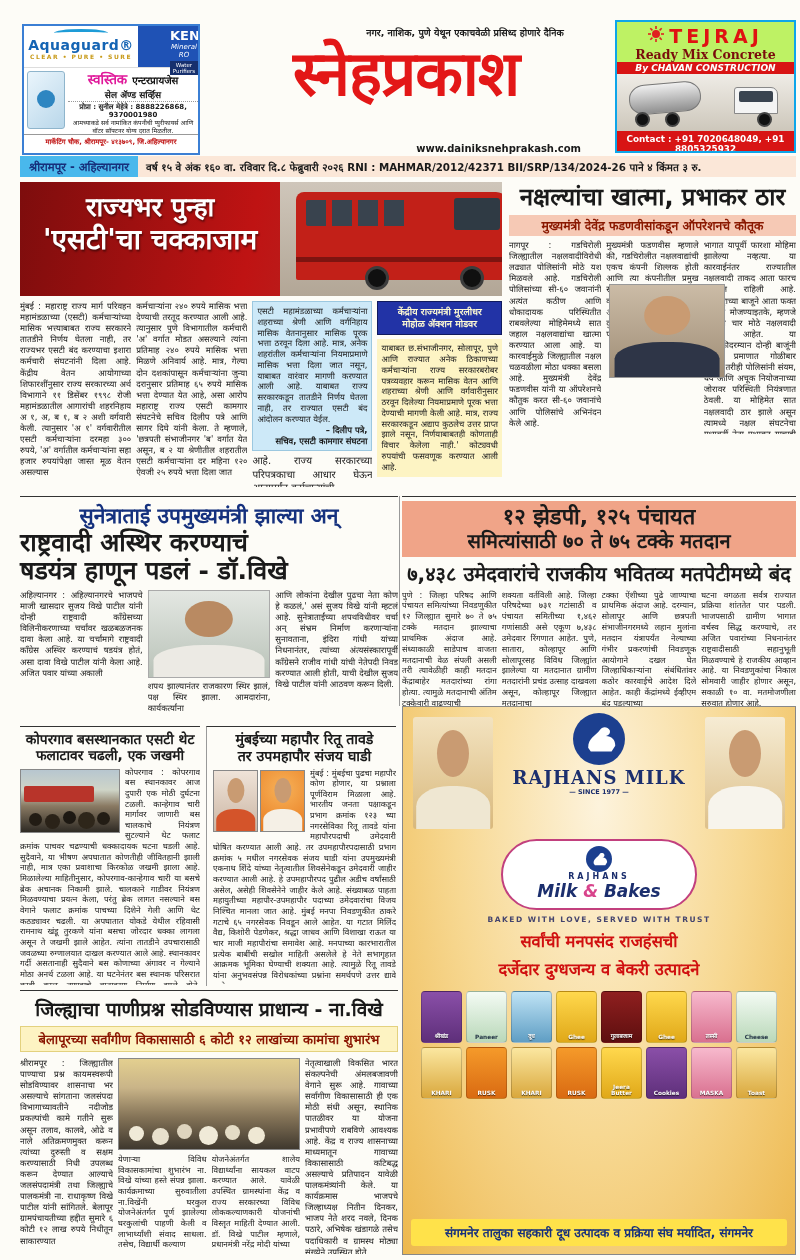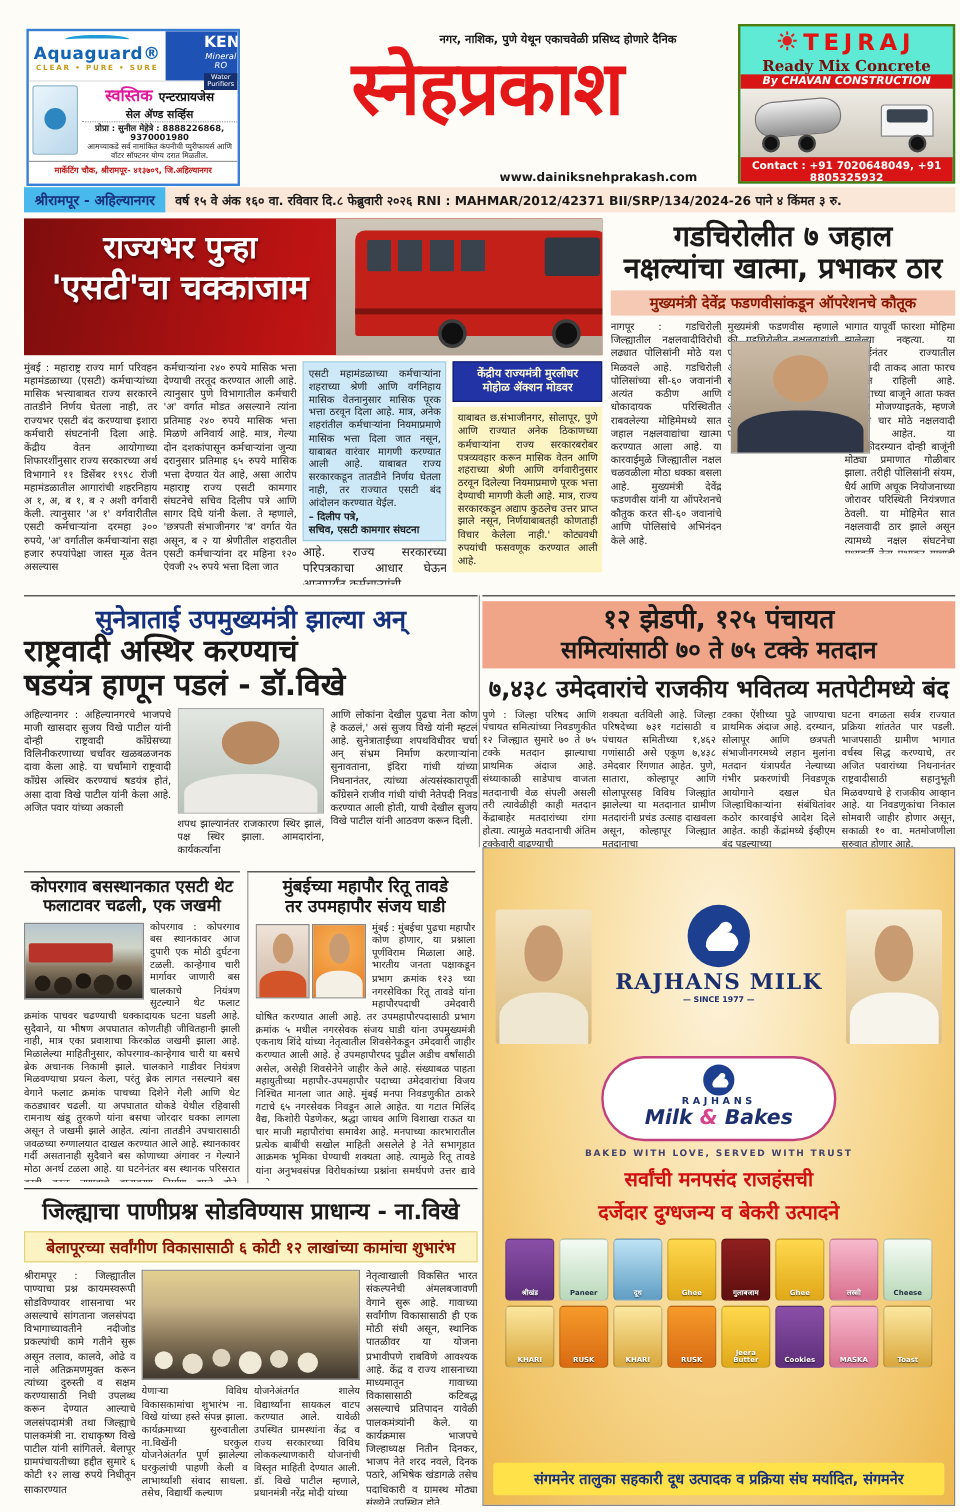--- a/index.html
+++ b/index.html
@@ -27,21 +27,21 @@
   .sales { font-size:9px; font-weight:bold; border-bottom:1px dotted #999; }
   .al-phone { font-size:7px; font-weight:bold; }
   .al-desc { font-size:6.3px; line-height:1.25; }
   .al-addr { border-top:1px solid #999; color:#c01515; font-size:6.8px; font-weight:bold; text-align:center; padding:2px 1px; }
 
   #masthead { position:absolute; left:205px; top:26px; width:402px; height:126px; }
   .tagline { font-size:9.5px; font-weight:bold; text-align:center; margin-left:130px; width:260px; }
   .np-title { font-size:62px; font-weight:900; color:#e31717; text-align:center; line-height:1.12; letter-spacing:-1px; }
   .np-site { position:absolute; right:26px; bottom:-2px; font-size:10px; font-weight:bold; }
 
-  #ad-right { position:absolute; left:615px; top:20px; width:181px; height:133px; border:2px solid #4d7c0f; background:#5eead4; text-align:center; overflow:hidden; }
+  #ad-right { position:absolute; left:615px; top:20px; width:181px; height:133px; border:2px solid #0ea5e9; background:#bef264; text-align:center; overflow:hidden; }
   .tr-row1 { display:flex; align-items:center; justify-content:center; gap:5px; padding-top:3px; }
   .tr-name { color:#e01212; font-weight:900; font-size:19px; letter-spacing:4px; }
   .tr-sub { font-family:"DejaVu Serif", serif; font-weight:bold; color:#7a0c0c; font-size:12.5px; }
   .tr-strip { background:#d81414; color:#fff; font-size:9px; font-weight:bold; font-style:italic; padding:1px 0; }
   .tr-truck { height:57px; background:linear-gradient(#efece6,#cdc7bb); overflow:hidden; }
   .tk-drum { position:absolute; left:12px; top:9px; width:72px; height:30px; background:linear-gradient(#efefef,#8f8f8f); border-radius:16px/14px; transform:rotate(-5deg); border:1px solid #777; }
   .tk-cab { position:absolute; right:16px; top:13px; width:44px; height:27px; background:#f4f4f4; border:1px solid #888; border-radius:3px 7px 0 0; }
   .tk-cab:before { content:""; position:absolute; left:4px; top:3px; width:34px; height:11px; background:#3a4450; border-radius:2px; }
   .tk-wheel { position:absolute; bottom:4px; width:15px; height:15px; border-radius:50%; background:#111; border:2px solid #444; }
   .tr-contact { background:#d81414; color:#fff; font-size:8.8px; font-weight:bold; padding:3px 0; }
@@ -60,21 +60,21 @@
   .st-bus { width:46%; background:linear-gradient(#cfc6ba,#b2a696); overflow:hidden; }
   .bus-body { position:absolute; left:16px; right:-6px; top:10px; bottom:16px; background:#c22018; border-radius:8px 12px 2px 2px; }
   .bus-sw { position:absolute; left:26px; top:18px; width:104px; height:26px; background:repeating-linear-gradient(90deg,#39434e 0 20px,#c22018 20px 26px); border-radius:2px; }
   .bus-ws { position:absolute; right:2px; top:16px; width:46px; height:32px; background:#2f3a44; border-radius:3px; }
   .bus-st { position:absolute; left:16px; right:-6px; bottom:34px; height:5px; background:#7d1410; }
   .bus-wheel { position:absolute; bottom:6px; width:24px; height:24px; border-radius:50%; background:#101010; border:3px solid #3c3c3c; }
   .st-body { display:flex; gap:5px; margin-top:5px; height:186px; overflow:hidden; }
   .col { flex:1; font-size:8.4px; line-height:1.32; text-align:justify; overflow:hidden; }
   .st-c3 { flex:1.08; }
   .st-quotebox { background:#cde9f8; border:1px solid #9cc8e0; padding:4px; font-size:8.3px; line-height:1.3; text-align:justify; }
-  .st-qby { text-align:left; font-weight:bold; font-size:8.4px; }
+  .st-qby { text-align:right; font-weight:bold; font-size:8.4px; }
   .st-after { font-size:10px; margin-top:3px; text-align:justify; }
   .st-c4 { flex:1.12; }
   .st-bluebox { background:#2233a6; color:#fdf9d2; text-align:center; font-weight:bold; font-size:9.3px; line-height:1.3; padding:4px 18px; border:1px solid #101a5e; }
   .st-yellowbox { background:#fdf4c4; padding:4px; font-size:8.3px; line-height:1.3; text-align:justify; margin-top:4px; height:138px; overflow:hidden; }
 
   
   #gad-article { position:absolute; left:509px; top:184px; width:287px; height:306px; }
   .gad-h { font-size:24px; font-weight:900; text-align:center; line-height:1.13; }
   .gad-sub { background:#f6c9b5; color:#8a1800; font-weight:bold; font-size:12.3px; text-align:center; margin-top:4px; padding:2px 0; }
   .gad-body { display:flex; gap:5px; margin-top:4px; height:194px; overflow:hidden; }
@@ -112,21 +112,21 @@
   .mum-h { font-size:14.2px; font-weight:900; text-align:center; line-height:1.18; }
   .mum-body { font-size:8.2px; line-height:1.3; text-align:justify; margin-top:3px; height:216px; overflow:hidden; }
   .mum-photos { float:left; width:92px; height:62px; margin:2px 5px 2px 0; display:flex; gap:2px; }
   .mum-p1 { flex:1; background:linear-gradient(#efe3d8,#cbb6a4); border:1px solid #888; }
   .mum-p1 .ph-body { background:#d4542a; }
   .mum-p2 { flex:1; background:radial-gradient(circle at 50% 30%, #f7b259, #e87a1e); border:1px solid #888; }
   .mum-p2 .ph-body { background:#f5f0e6; }
 
   
   #rajhans-ad { position:absolute; left:402px; top:706px; width:394px; height:549px; border:1px solid #888; background:radial-gradient(ellipse at 50% 18%, #fdf3dc 0%, #f7d892 52%, #edb84e 100%); overflow:hidden; }
-  .rj-top { height:128px;margin-top:41px; }
+  .rj-top { height:128px; }
   .rj-port { position:absolute; width:80px; height:112px; top:10px; border-radius:3px; }
   .rj-port1 { left:10px; background:linear-gradient(#f3e3c0,#d8b87c); }
   .rj-port1 .ph-body { background:#efe7d2; }
   .rj-port2 { right:10px; background:linear-gradient(#f6ecd4,#ddc08a); }
   .rj-port2 .ph-body { background:#f7f4ec; }
   .rj-logo { position:absolute; left:50%; transform:translateX(-50%); top:6px; text-align:center; width:200px; }
   .rj-swan { width:52px; height:52px; border-radius:50%; background:#1c3f8f; margin:0 auto 2px; }
   .rj-name { font-family:"DejaVu Serif", serif; font-weight:bold; color:#1c2f6e; font-size:18px; letter-spacing:1px; }
   .rj-since { font-size:6.5px; color:#1c2f6e; font-weight:bold; }
   .rj-mb { margin:4px auto 0; width:196px; border:2.5px solid #c2407e; border-radius:60px; background:#fff; text-align:center; padding:5px 0 7px; }
@@ -261,21 +261,20 @@
       <div class="st-after">आहे. राज्य सरकारच्या परिपत्रकाचा आधार घेऊन आतापर्यंत कर्मचाऱ्यांची</div>
     </div>
     <div class="col st-c4">
       <div class="st-bluebox">केंद्रीय राज्यमंत्री मुरलीधर मोहोळ ॲक्शन मोडवर</div>
       <div class="st-yellowbox">याबाबत छ.संभाजीनगर, सोलापूर, पुणे आणि राज्यात अनेक ठिकाणच्या कर्मचाऱ्यांना राज्य सरकारबरोबर पत्रव्यवहार करून मासिक वेतन आणि शहराच्या श्रेणी आणि वर्गवारीनुसार ठरवून दिलेल्या नियमाप्रमाणे पूरक भत्ता देण्याची मागणी केली आहे. मात्र, राज्य सरकारकडून अद्याप कुठलेच उत्तर प्राप्त झाले नसून, निर्णयाबाबतही कोणताही विचार केलेला नाही.' कोट्यवधी रुपयांची फसवणूक करण्यात आली आहे.</div>
     </div>
   </div>
 </section>
 
 <section id="gad-article">
-  <div class="gad-h">गडचिरोलीत ७ जहाल</div>
   <div class="gad-h">नक्षल्यांचा खात्मा, प्रभाकर ठार</div>
   <div class="gad-sub">मुख्यमंत्री देवेंद्र फडणवीसांकडून ऑपरेशनचे कौतूक</div>
   <div class="gad-body">
     <div class="col">नागपूर : गडचिरोली जिल्ह्यातील नक्षलवादीविरोधी लढ्यात पोलिसांनी मोठे यश मिळवले आहे. गडचिरोली पोलिसांच्या सी-६० जवानांनी अत्यंत कठीण आणि धोकादायक परिस्थितीत राबवलेल्या मोहिमेमध्ये सात जहाल नक्षलवाद्यांचा खात्मा करण्यात आला आहे. या कारवाईमुळे जिल्ह्यातील नक्षल चळवळीला मोठा धक्का बसला आहे. मुख्यमंत्री देवेंद्र फडणवीस यांनी या ऑपरेशनचे कौतुक करत सी-६० जवानांचे आणि पोलिसांचे अभिनंदन केले आहे.</div>
     <div class="col">मुख्यमंत्री फडणवीस म्हणाले की, गडचिरोलीत नक्षलवाद्यांची एकच कंपनी शिल्लक होती आणि त्या कंपनीतील प्रमुख सात नक्षलवाद्यांना खात्मा करण्यात पोलिसांना यश आले आहे. हे ऑपरेशन अविरत दुर्गम आणि घनदाट जंगलात पार पाडण्यात आले. या</div>
     <div class="col">भागात यापूर्वी फारशा मोहिमा झालेल्या नव्हत्या. या कारवाईनंतर राज्यातील नक्षलवादी ताकद आता फारच मर्यादित राहिली आहे. महाराष्ट्राच्या बाजूने आता फक्त बोटावर मोजण्याइतके, म्हणजे तीन ते चार मोठे नक्षलवादी उरले आहेत. या चकमकीदरम्यान दोन्ही बाजूंनी मोठ्या प्रमाणात गोळीबार झाला. तरीही पोलिसांनी संयम, धैर्य आणि अचूक नियोजनाच्या जोरावर परिस्थिती नियंत्रणात ठेवली. या मोहिमेत सात नक्षलवादी ठार झाले असून त्यामध्ये नक्षल संघटनेचा मध्यवर्ती नेता प्रभाकर याचाही समावेश आहे. प्रभाकर हा कंपनी क्रमांक १० चा प्रभारी होता तसेच गडचिरोली विभागीय कमिटी आणि वेस्ट सब-झोनल ब्युरोचा प्रभारी म्हणून तो कार्यरत होता. त्याच्यावर २६ लाख रुपयांचे बक्षीस जाहीर करण्यात आले होते.</div>
   </div>
   <div class="gad-photo photo">
     <div class="ph-head"></div>
     <div class="ph-body"></div>

